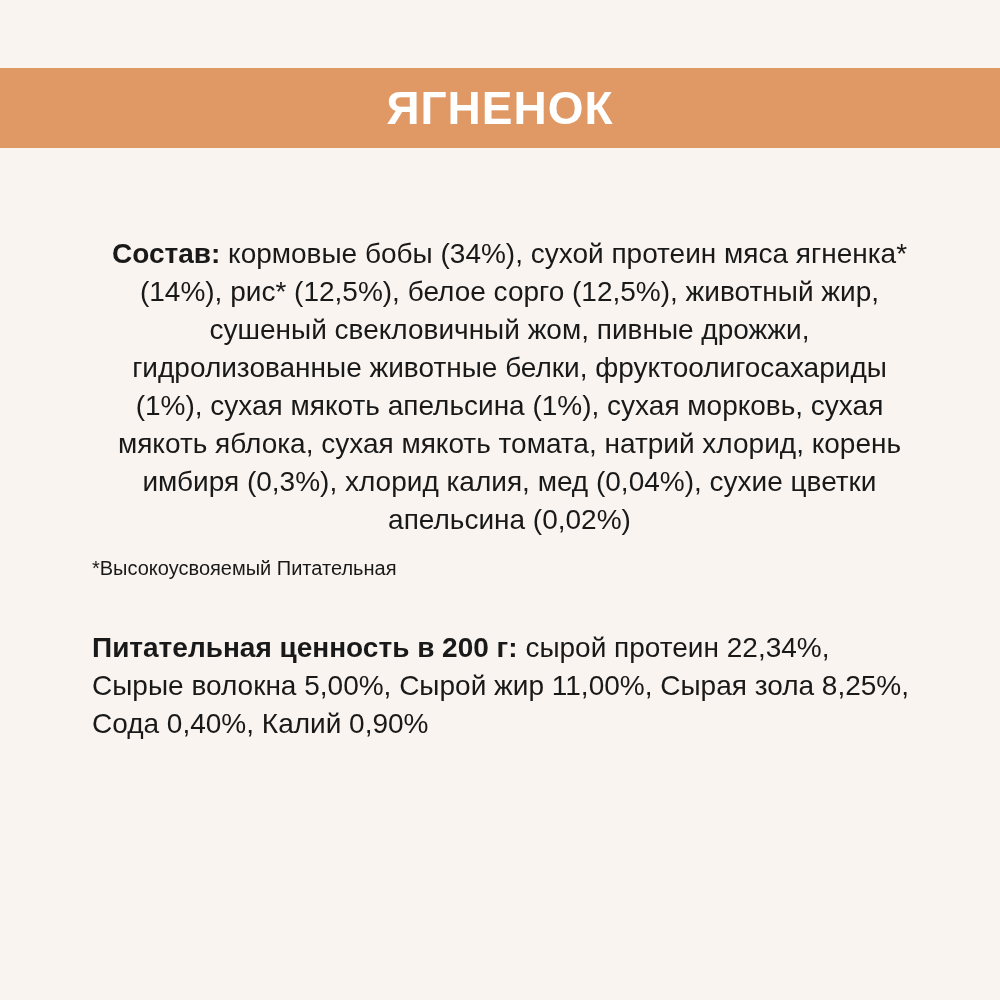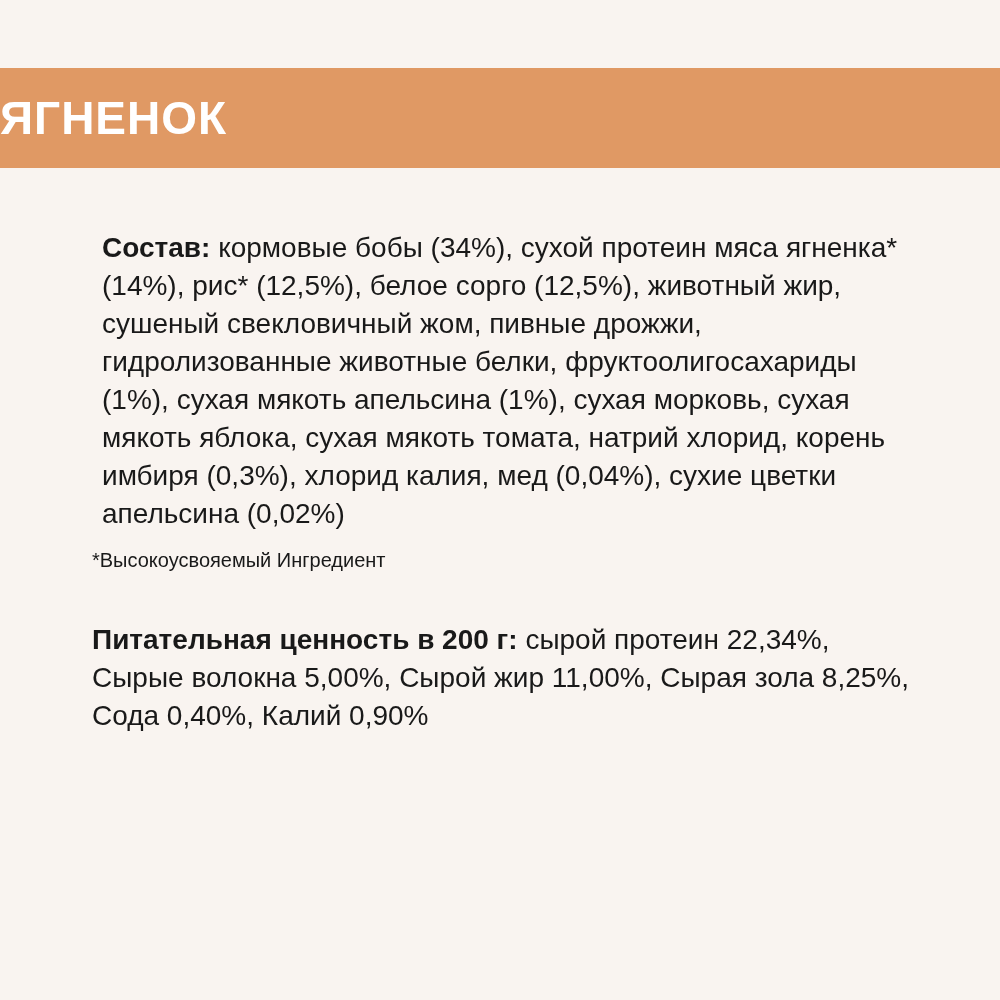--- a/index.html
+++ b/index.html
@@ -17,43 +17,44 @@
   }
   .card {
     position: absolute;
     inset: 0;
   }
   .header-band {
     position: absolute;
     top: 68px;
     left: 0;
     width: 1000px;
-    height: 100px;
+    height: 80px;
     background: var(--band, #e09964);
     display: flex;
     align-items: center;
-    justify-content: flex-start;
+    justify-content: center;
   }
   .header-title {
     color: var(--header-text, #ffffff);
     font-size: 46px;
     font-weight: bold;
     letter-spacing: 1px;
     line-height: 1;
   }
   .content {
     position: absolute;
     top: 219px;
     left: 92px;
     width: 835px;
   }
   .composition-paragraph {
-    margin: 10px;
+    margin: 16px;
     font-size: 28px;
     line-height: 38px;
+    text-align: center;
   }
   .composition-paragraph b,
   .nutrition-paragraph b {
     font-weight: bold;
   }
   .footnote {
     margin: 14px 0 0 0;
     font-size: 20px;
     line-height: 26px;
   }
@@ -69,19 +70,19 @@
 <div class="card">
 
   <div class="header-band">
     <div class="header-title">ЯГНЕНОК</div>
   </div>
 
   <div class="content">
 
     <p class="composition-paragraph"><b>Состав:</b> <span>кормовые бобы (34%), сухой протеин мяса ягненка* (14%), рис* (12,5%), белое сорго (12,5%), животный жир, сушеный свекловичный жом, пивные дрожжи, гидролизованные животные белки, фруктоолигосахариды (1%), сухая мякоть апельсина (1%), сухая морковь, сухая мякоть яблока, сухая мякоть томата, натрий хлорид, корень имбиря (0,3%), хлорид калия, мед (0,04%), сухие цветки апельсина (0,02%)</span></p>
 
-    <p class="footnote">*Высокоусвояемый Ингредиент</p>
+    <p class="footnote">*Высокоусвояемый Питательная</p>
 
     <p class="nutrition-paragraph"><b>Питательная ценность в 200 г:</b> <span>сырой протеин 22,34%, Сырые волокна 5,00%, Сырой жир 11,00%, Сырая зола 8,25%, Сода 0,40%, Калий 0,90%</span></p>
 
   </div>
 
 </div>
 
 </body></html>

